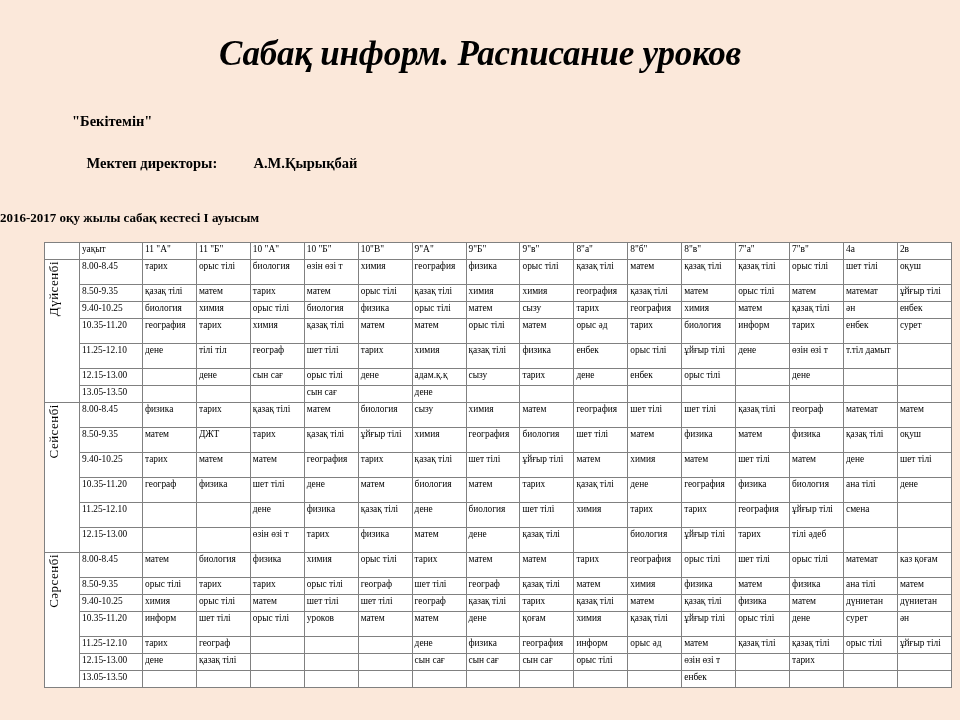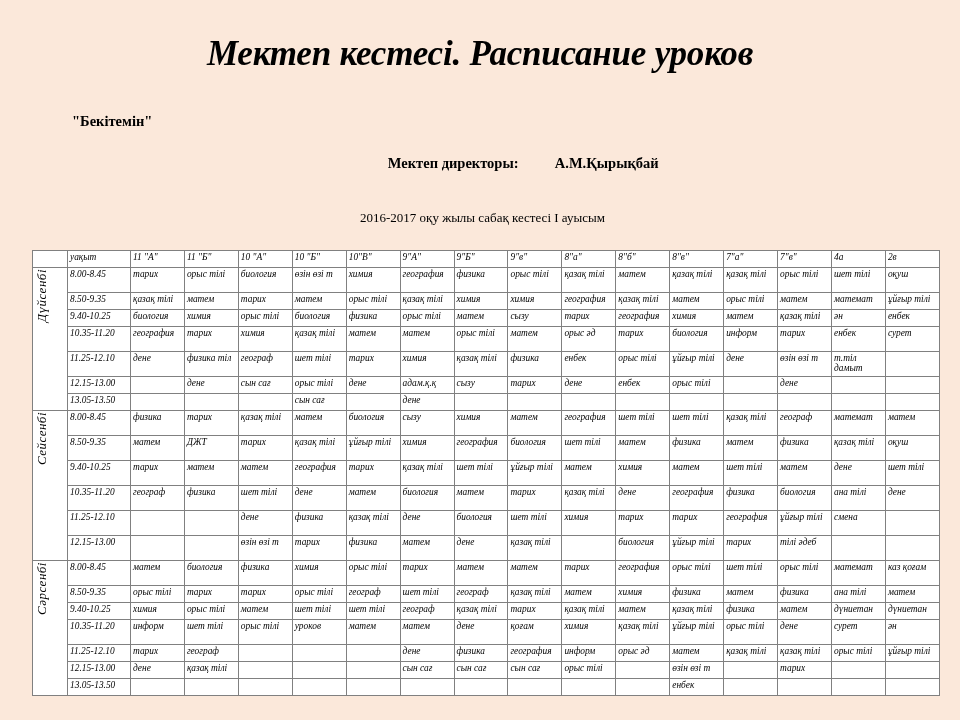--- a/index.html
+++ b/index.html
@@ -31,38 +31,35 @@
   #approval {
     margin-top: 40px;
     padding-left: 72px;
     font-size: 14.5px;
     font-weight: bold;
     line-height: 1.45;
   }
   #approval .row2 {
     display: block;
     white-space: pre;
-    text-align: center;
   }
 
   
   #year-caption {
     margin-top: 14px;
-    padding-left: 360px;
     font-size: 13px;
-    font-weight: normal;
+    font-weight: bold;
     line-height: 1.45;
   }
 
   
   #schedule-wrap {
-    margin-top: 22px;
-    padding-left: 32px;
+    margin-top: 14px;
+    padding-left: 44px;
     padding-right: 18px;
-    font-style: italic;
   }
   table#schedule {
     border-collapse: collapse;
     table-layout: fixed;
     width: 908px;
     background: #ffffff;
     font-size: 9.4px;
     font-family: "Liberation Serif", "DejaVu Serif", serif;
   }
   table#schedule td, table#schedule th {
@@ -105,21 +102,21 @@
   tr.hdr-row td { height: 14px; }
   tr.data-row td { height: 22px; }
   tr.short-row td { height: 14px; }
   td.bold { font-weight: bold; }
   td.shaded { background: #fbe0cd; }
   .daysep td { border-top: 2px solid #6e6e6e; }
 </style>
 </head>
 <body>
 
-<div id="page-title">Мектеп кестесі. Расписание уроков</div>
+<div id="page-title">Сабақ информ. Расписание уроков</div>
 
 <div id="approval">
   <div>"Бекітемін"</div>
   <div class="row2">
     <span>Мектеп директоры:</span><span>          </span><span>А.М.Қырықбай</span>
   </div>
 </div>
 
 <div id="year-caption">
   <div>2016-2017 оқу жылы сабақ кестесі  І ауысым</div>
@@ -216,21 +213,21 @@
           <td class="">тарих</td>
           <td class="">биология</td>
           <td class="">информ</td>
           <td class="">тарих</td>
           <td class="">енбек</td>
           <td class="">сурет</td>
         </tr>
         <tr class="data-row">
           <td class="timecell">11.25-12.10</td>
           <td class="">дене</td>
-          <td class="">физика тіл</td>
+          <td class="">тілі тіл</td>
           <td class="">географ</td>
           <td class="">шет тілі</td>
           <td class="bold">тарих</td>
           <td class="">химия</td>
           <td class="">қазақ тілі</td>
           <td class="">физика</td>
           <td class="">енбек</td>
           <td class="">орыс тілі</td>
           <td class="">ұйғыр тілі</td>
           <td class="">дене</td>

